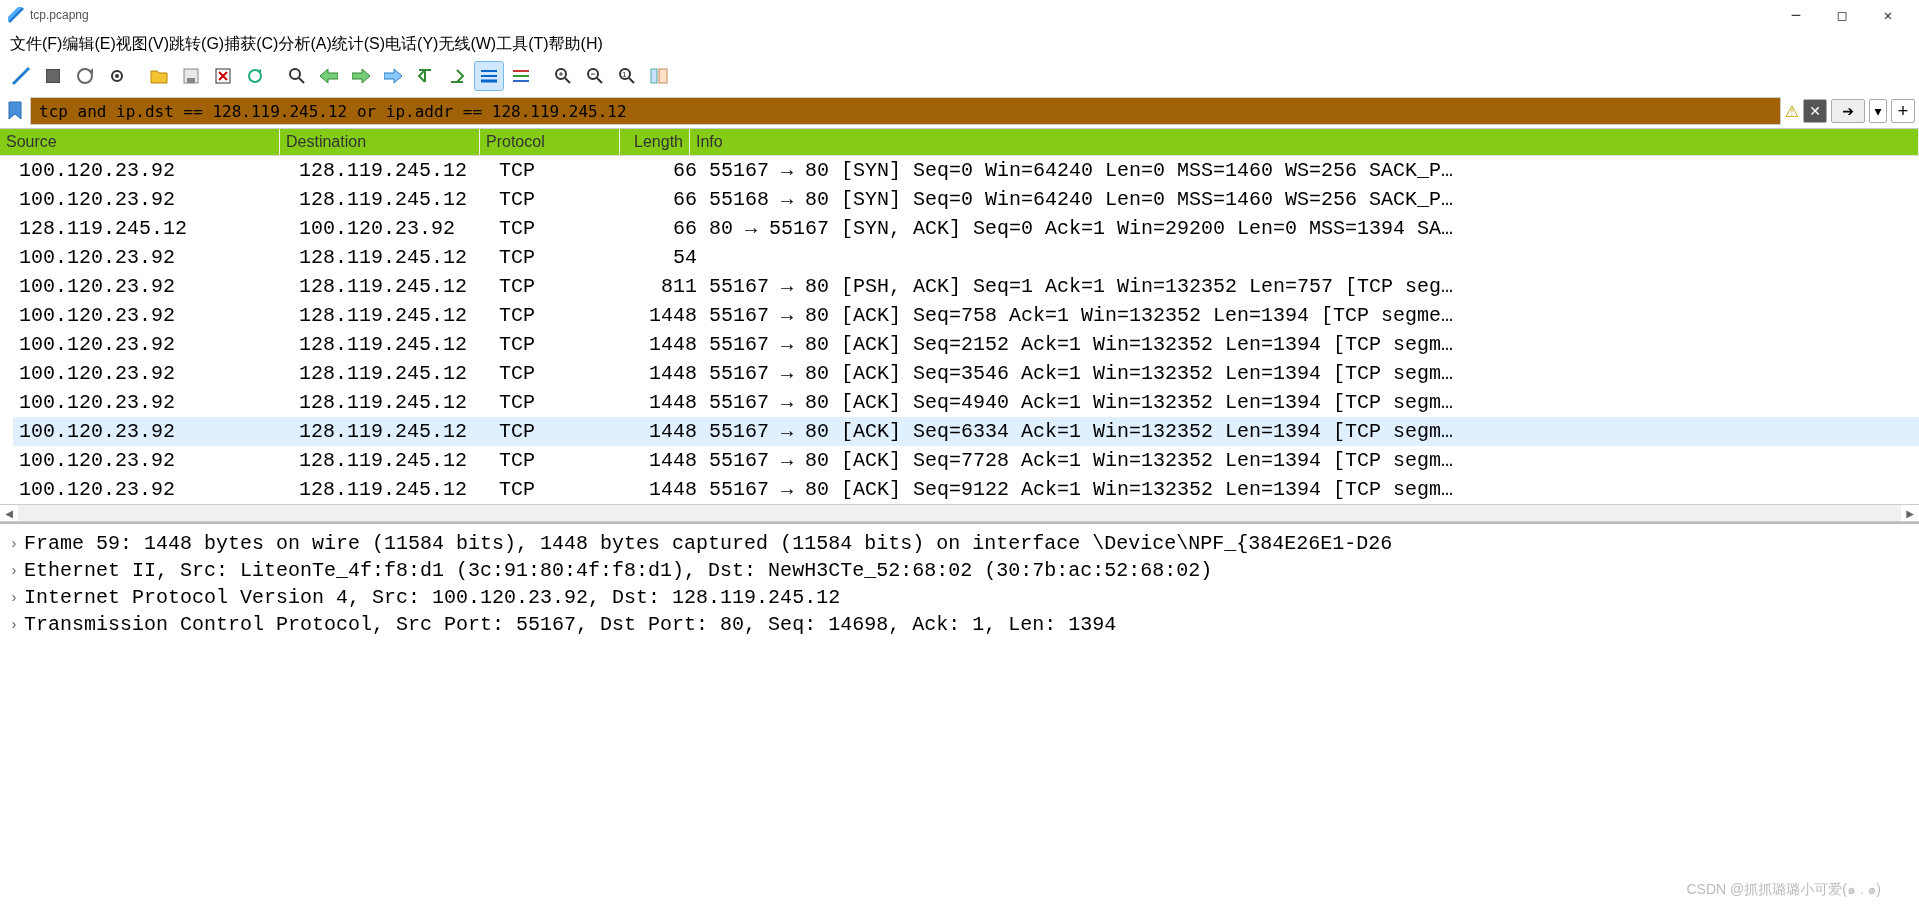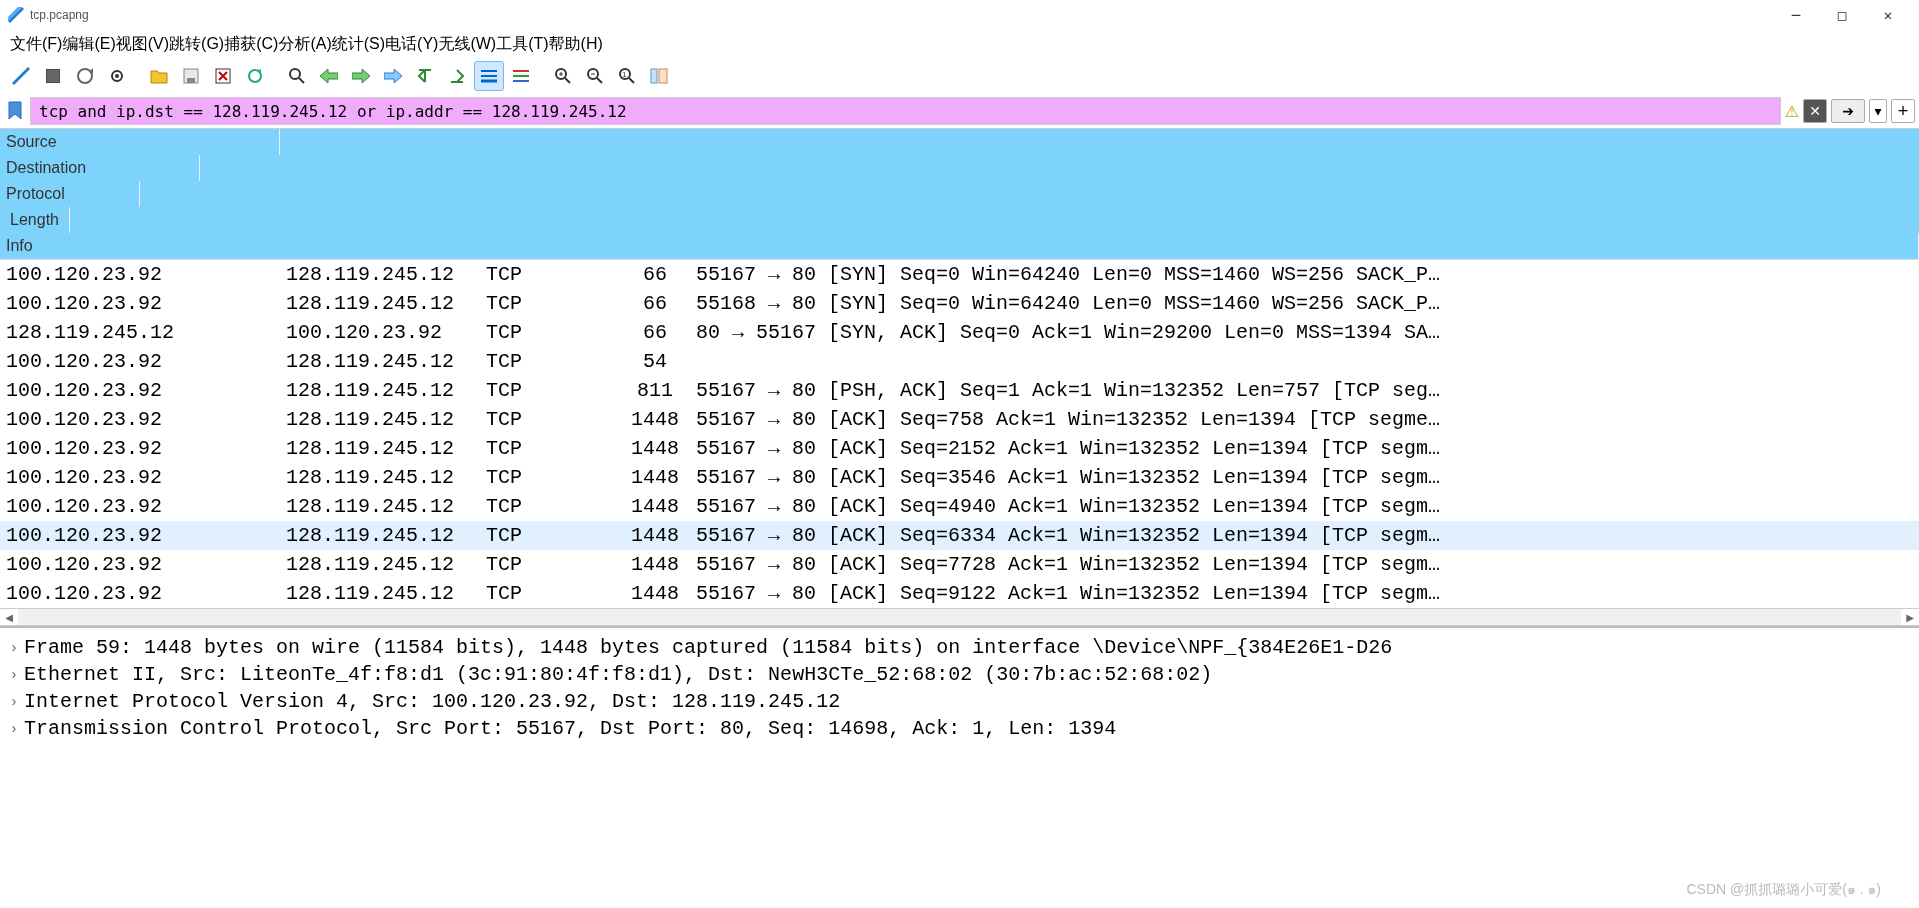--- a/index.html
+++ b/index.html
@@ -13,35 +13,35 @@
 
 .menubar { height: 28px; display: flex; align-items: center; padding: 0 10px; font-size: 16px; }
 
 .toolbar { height: 36px; display: flex; align-items: center; padding: 0 6px; gap: 2px; }
 .tbtn { width: 30px; height: 30px; display: flex; align-items: center; justify-content: center; border: 1px solid transparent; border-radius: 3px; }
 .tbtn.active { background: #d0e8ff; border: 1px solid #7ab8e8; }
 .tsep { width: 8px; height: 24px; }
 
 .filterbar { height: 34px; display: flex; align-items: center; padding: 0 4px; gap: 4px; }
 .bookmark { width: 22px; height: 26px; display: flex; align-items: center; justify-content: center; }
-.filterinput { flex: 1; height: 28px; background: #f0abfc; border: 1px solid #ccc; padding: 2px 8px; font-family: "Consolas", monospace; font-size: 16px; }
+.filterinput { flex: 1; height: 28px; background: #a16207; border: 1px solid #ccc; padding: 2px 8px; font-family: "Consolas", monospace; font-size: 16px; }
 .filterctrls { display: flex; align-items: center; gap: 4px; }
 .fbtn { width: 24px; height: 24px; display: flex; align-items: center; justify-content: center; border: 1px solid #aaa; background: #eee; border-radius: 2px; font-size: 14px; }
 
 .packetlist { border-top: 1px solid #ccc; }
-.plheader { display: flex; background: #7dd3fc; border-bottom: 1px solid #ddd; flex-direction: column; }
+.plheader { display: flex; background: #84cc16; border-bottom: 1px solid #ddd; }
 .plheader div { padding: 4px 6px; font-size: 16px; color: #333; border-right: 1px solid #eee; }
 .plrows { overflow: hidden; }
-.plrow { display: flex; font-family: "Consolas", "Courier New", monospace; font-size: 20px; white-space: nowrap; padding: 3px 0; }
+.plrow { display: flex; font-family: "Consolas", "Courier New", monospace; font-size: 20px; white-space: nowrap; padding: 3px 0; margin-left: 13px; }
 .plrow.selected { background: #e0f0ff; }
 .plrow .cell { padding: 0 6px; overflow: hidden; text-overflow: ellipsis; }
 .c-src { width: 280px; }
 .c-dst { width: 200px; }
 .c-proto { width: 140px; }
-.c-len { width: 70px; text-align: center; padding-right: 12px; }
+.c-len { width: 70px; text-align: right; padding-right: 12px; }
 .c-info { flex: 1; overflow: hidden; text-overflow: ellipsis; }
 
 .hscroll { height: 18px; display: flex; border-top: 1px solid #ccc; border-bottom: 1px solid #ccc; }
 .hscroll .arrow { width: 18px; display: flex; align-items: center; justify-content: center; font-size: 10px; color: #666; }
 .hscroll .track { flex: 1; background: #f0f0f0; }
 
 .details { border-top: 2px solid #bbb; padding: 6px 4px; font-family: "Consolas", "Courier New", monospace; font-size: 20px; }
 .detailrow { display: flex; align-items: center; padding: 2px 0; white-space: nowrap; overflow: hidden; }
 .detailrow .expander { width: 20px; text-align: center; color: #666; font-size: 14px; }
 

